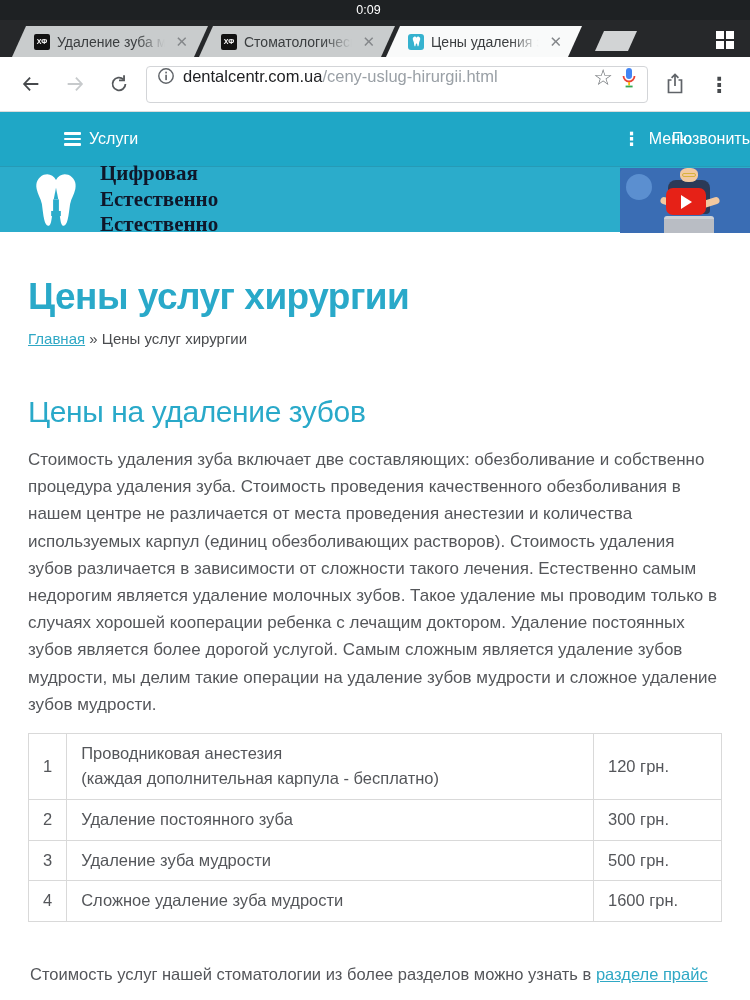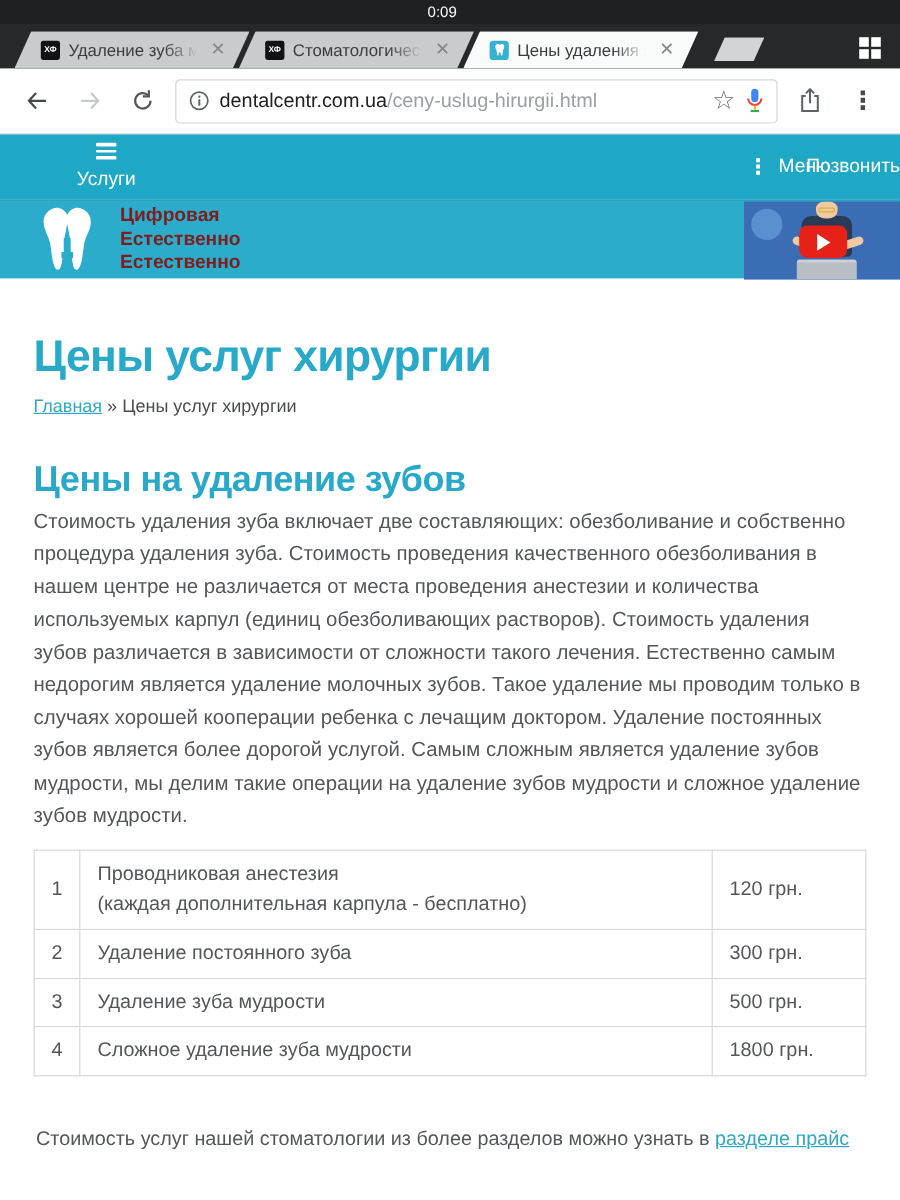--- a/index.html
+++ b/index.html
@@ -32,60 +32,60 @@
   .new-tab-btn { width:42px; height:20px; background:#d2d4d5; margin-left:22px; margin-bottom:6px;
     clip-path:polygon(9px 0, 100% 0, calc(100% - 9px) 100%, 0 100%); }
   .tab-switcher { position:absolute; right:16px; bottom:8px; width:18px; height:18px; display:grid;
     grid-template-columns:8px 8px; grid-template-rows:8px 8px; gap:2px; }
   .tab-switcher span { background:#fff; }
 
   
   .toolbar { height:55px; background:#fff; display:flex; align-items:center; padding:0 14px; gap:10px;
     border-bottom:1px solid #dcdcdc; }
   .nav-ico { width:34px; height:34px; display:flex; align-items:center; justify-content:center; flex:none; }
-  .omnibox { flex:1; height:37px; border:1px solid #d3d5d8; border-radius:4px; display:flex; align-items:center;
+  .omnibox { flex:1; height:37px; border:1px solid #d3d5d8; border-radius:4px; display:flex; 
     padding:0 10px; gap:8px; background:#fff; }
   .omni-url { flex:1; font-size:16.5px; color:#202124; white-space:nowrap; overflow:hidden; }
   .omni-url .path { color:#9aa0a6; }
   .star-glyph { font-size:22px; color:#6b6f73; line-height:1; }
   .dots-glyph { font-size:21px; color:#46494c; font-weight:bold; line-height:1; }
 
   
   .site-nav { height:54px; background:#1fa7c6; display:flex; align-items:center; color:#fff; position:relative; }
-  .nav-left { display:flex; align-items:center; gap:8px; margin-left:64px; font-size:16px;flex-direction:column; }
+  .nav-left { display:flex; align-items:center; gap:8px; margin-left:64px; font-size:16px; }
   .hamburger { display:flex; flex-direction:column; gap:3px; }
   .hamburger span { width:17px; height:2.5px; background:#fff; border-radius:1px; }
   .nav-center { position:absolute; left:0; right:0; text-align:right; font-size:16px; }
   .nav-right { margin-left:auto; margin-right:58px; display:flex; align-items:center; gap:8px; font-size:16px; z-index:2; }
   .vdots { font-size:18px; font-weight:bold; letter-spacing:0; line-height:0.9; }
 
   
   .site-header { height:66px; background:#2baccb; border-top:1px solid rgba(0,0,0,0.10); position:relative;
     display:flex; align-items:center; }
   .logo-wrap { display:flex; align-items:center; gap:16px; margin-left:28px; }
-  .brand-name { color:#7f1d1d; font-weight:bold; font-size:16px; line-height:1.22; }
+  .brand-name { color:#0f172a; font-weight:bold; font-size:21px; line-height:1.22;font-family:Liberation Serif, serif; }
   .video-thumb { position:absolute; right:0; top:1px; width:130px; height:65px; background:#3a6db4; overflow:hidden; }
   .vt-clock { position:absolute; left:6px; top:6px; width:26px; height:26px; border-radius:50%; background:#5b8fd0; }
   .vt-body { position:absolute; left:48px; top:12px; width:42px; height:34px; background:#2b3a57; border-radius:8px 8px 4px 4px; }
   .vt-head { position:absolute; left:60px; top:0px; width:18px; height:14px; background:#f2c9a0; border-radius:40% 40% 45% 45%; }
   .vt-glasses { position:absolute; left:62px; top:5px; width:14px; height:4px; border:1.5px solid #d7b23c; border-radius:2px; background:transparent; }
   .vt-arm-l { position:absolute; left:40px; top:32px; width:26px; height:7px; background:#f2c9a0; border-radius:4px; transform:rotate(18deg); }
   .vt-arm-r { position:absolute; left:74px; top:32px; width:26px; height:7px; background:#f2c9a0; border-radius:4px; transform:rotate(-18deg); }
   .vt-laptop { position:absolute; left:44px; top:48px; width:50px; height:17px; background:#b9bdc4; border-radius:3px 3px 0 0; border-top:3px solid #cdd1d6; }
   .vt-play { position:absolute; left:46px; top:20px; width:40px; height:27px; background:#e62117; border-radius:7px;
     display:flex; align-items:center; justify-content:center; }
   .vt-play::after { content:""; width:0; height:0; border-left:11px solid #fff; border-top:7px solid transparent; border-bottom:7px solid transparent; }
 
   
   .main { padding:0 28px; color:#54565a; }
   .page-h1 { margin-top:44px; font-size:37px; font-weight:bold; color:#29a9c9; letter-spacing:-0.5px; }
   .breadcrumb { margin-top:12px; font-size:15px; color:#4a4c4f; }
   .breadcrumb a { color:#2fa8c5; text-decoration:underline; }
-  .section-h2 { margin-top:36px; font-size:30px; font-weight:bold; color:#29a9c9; letter-spacing:-0.4px; }
-  .intro { margin-top:4px; font-size:17px; line-height:1.6; }
+  .section-h2 { margin-top:48px; font-size:30px; font-weight:normal; color:#29a9c9; letter-spacing:-0.4px; }
+  .intro { margin-top:17px; font-size:17px; line-height:1.6; }
 
   table.prices { width:100%; border-collapse:collapse; margin-top:15px; font-size:16.5px; color:#54565a; }
   table.prices td { border:1px solid #d9d9d9; padding:7px 14px; vertical-align:middle; }
   td.cell-num { width:38px; text-align:center; }
   td.cell-price { width:128px; }
   .desc-line { display:block; line-height:1.55; }
 
   .note { margin-top:40px; font-size:16.5px; line-height:1.5; padding-left:2px; }
   .note a { color:#2fa8c5; text-decoration:underline;text-align:center; }
 
@@ -272,20 +272,20 @@
         <td>
             <span class="desc-line">Удаление зуба мудрости</span>
           </td>
         <td class="cell-price">500 грн.</td>
       </tr>
       <tr>
         <td class="cell-num">4</td>
         <td>
             <span class="desc-line">Сложное удаление зуба мудрости</span>
           </td>
-        <td class="cell-price">1800 грн.</td>
+        <td class="cell-price">1600 грн.</td>
       </tr>
     </tbody>
   </table>
 
   <p class="note"><span>Стоимость услуг нашей стоматологии из более разделов можно узнать в </span><a href="#">разделе прайс</a></p>
 
 </div>
 
 </body></html>

